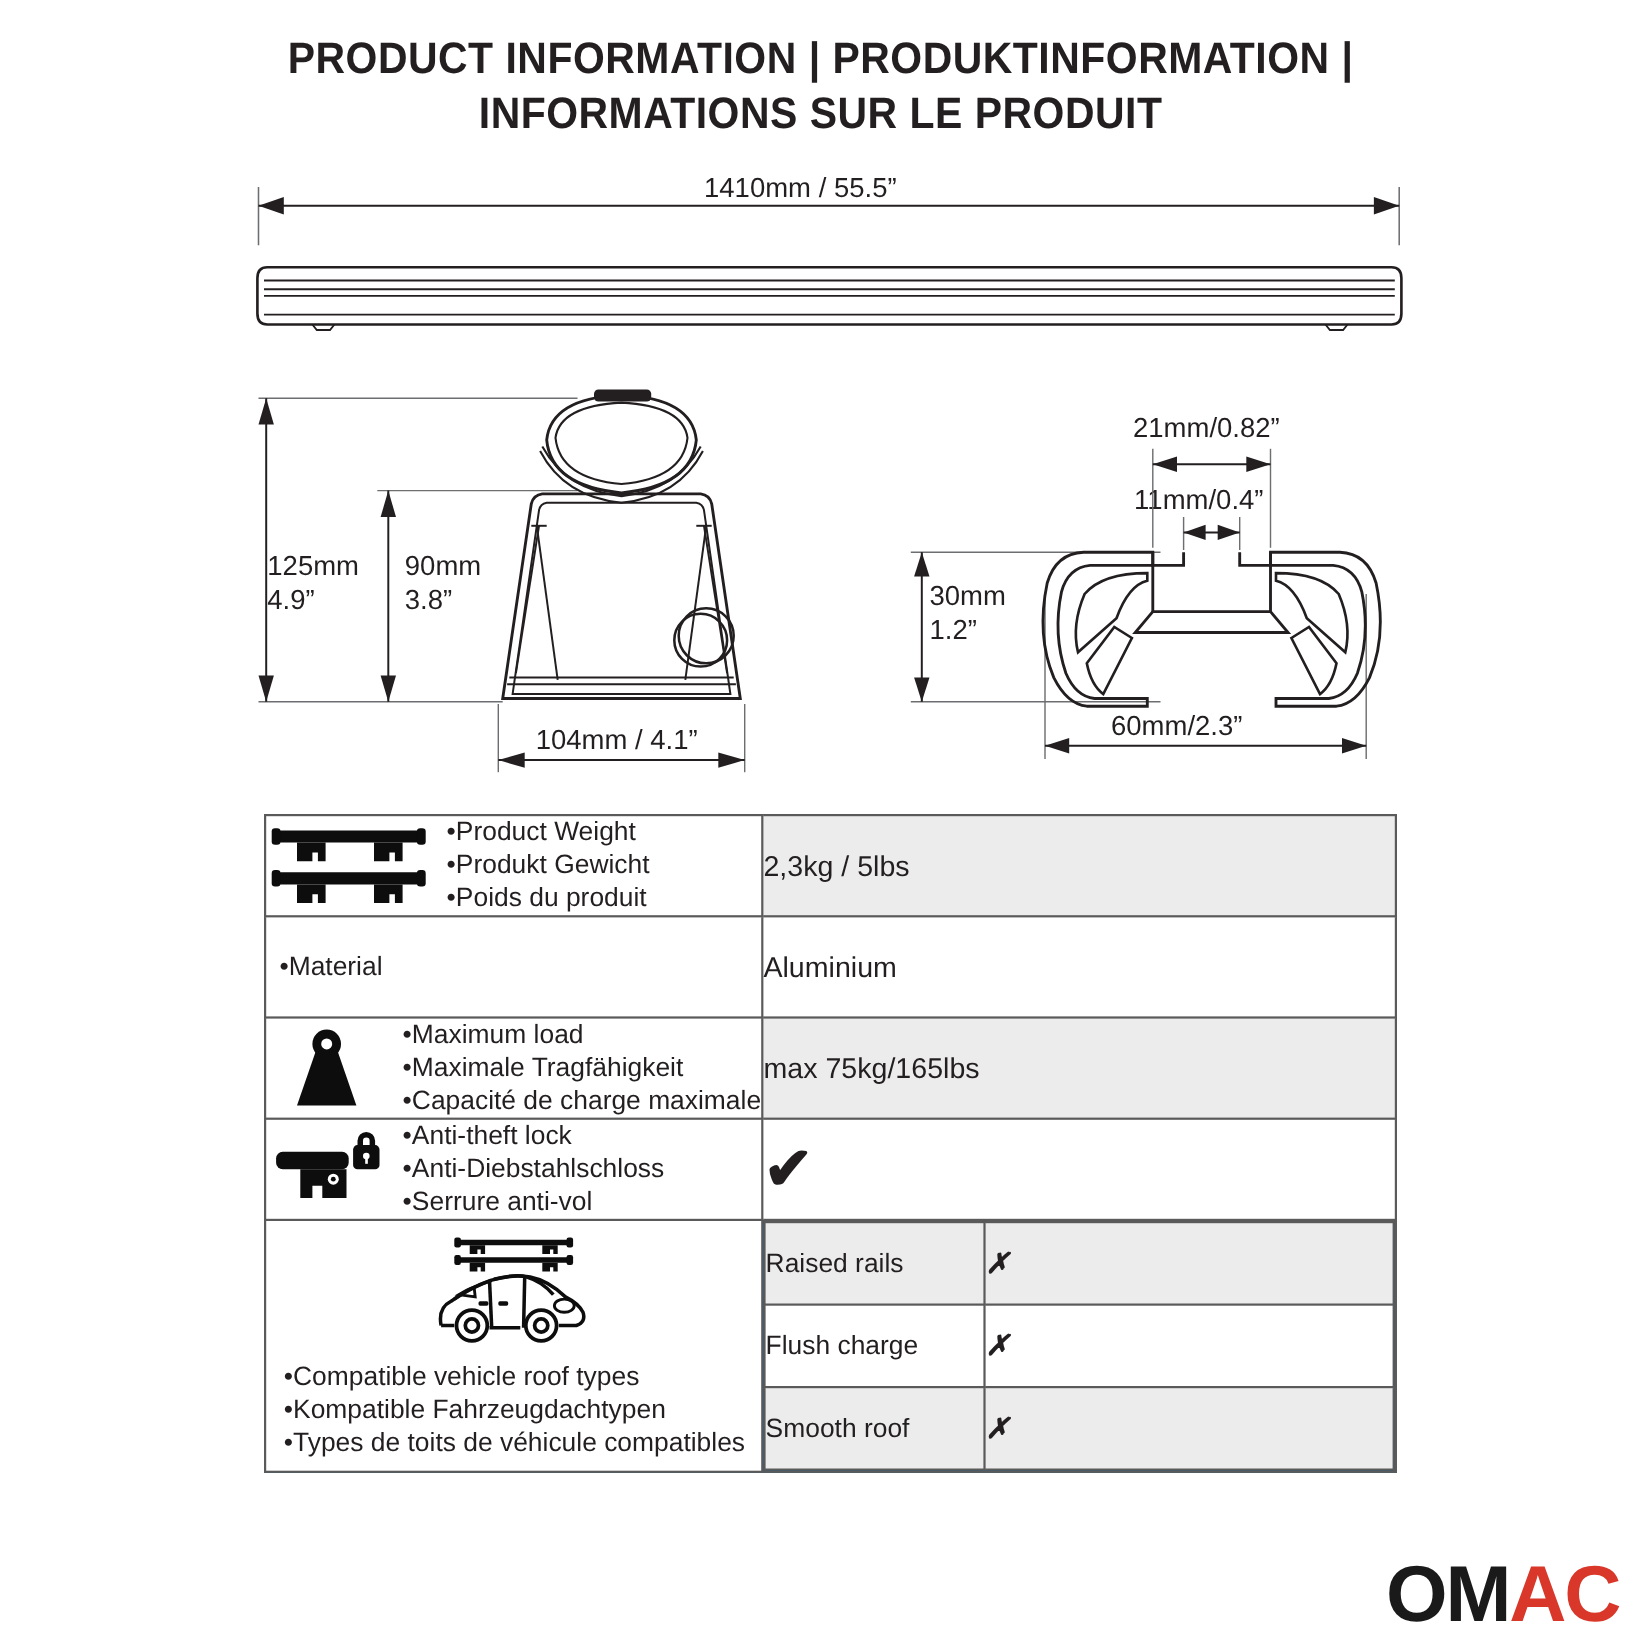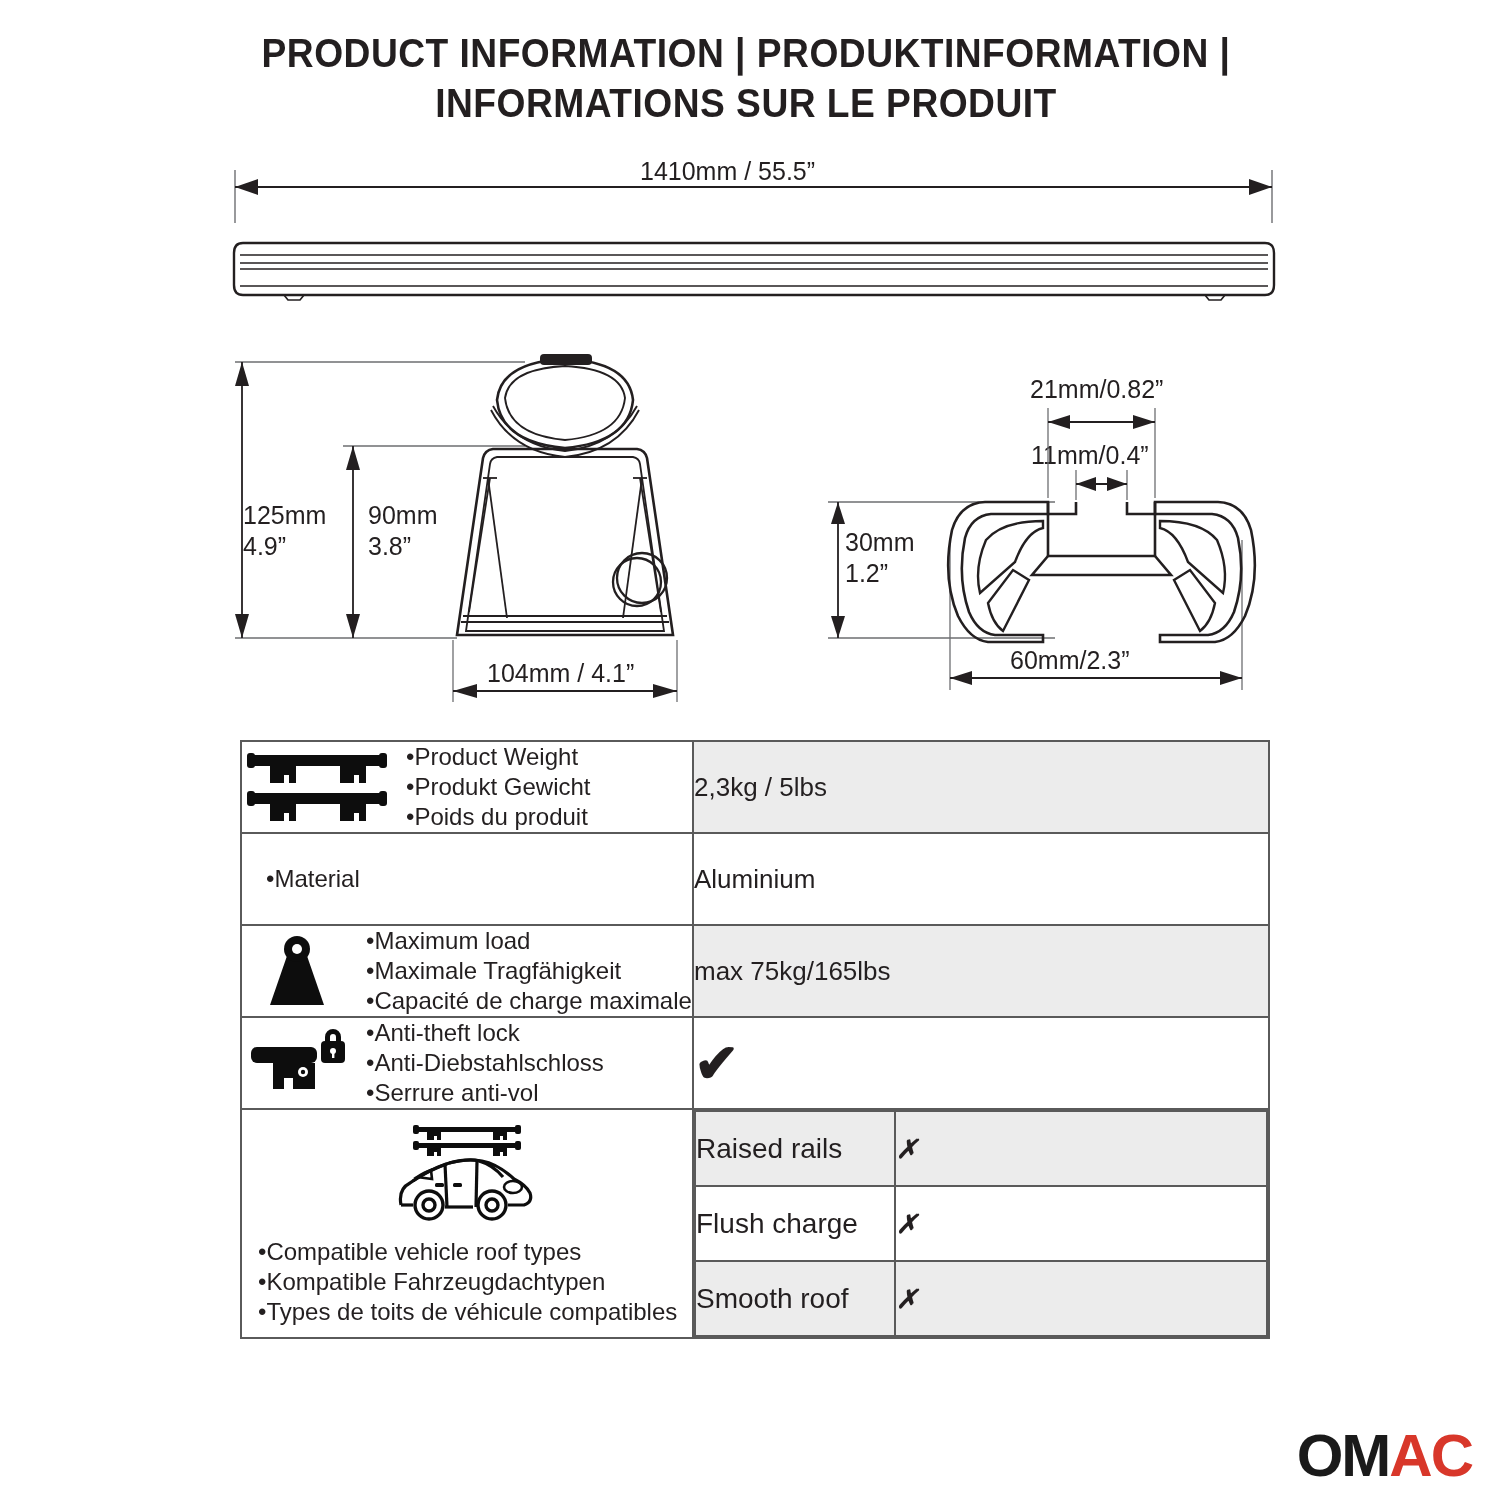--- a/index.html
+++ b/index.html
@@ -111,31 +111,31 @@
     border: 2px solid #5a5a5a;
     height: 75px;
   }
   .sub-table td:first-child { border-left: none; }
   .sub-table td:last-child  { border-right: none; }
   .sub-table tr:first-child td { border-top: none; }
   .sub-table tr:last-child  td { border-bottom: none; }
   .rooftype-name {
     width: 200px;
     padding-left: 16px;
-    font-size: 28px;
+    font-size: 24px;
   }
   .rooftype-mark { padding-left: 16px; }
 
   
   #omac-logo {
     position: absolute;
     right: 28px; bottom: 14px;
     font-family: "Liberation Sans", sans-serif;
     font-weight: bold;
-    font-size: 60px;
+    font-size: 72px;
     letter-spacing: -2px;
     line-height: 1;
   }
   #omac-logo .blk { color: #1a1a1a; }
   #omac-logo .red { color: #d8372a; }
 </style>
 </head>
 <body>
 
 <div id="title-block">
@@ -318,21 +318,21 @@
 •Produkt Gewicht
 •Poids du produit</span>
         </div>
       </td>
       <td class="value-cell row-shade" colspan="2">2,3kg / 5lbs</td>
     </tr>
 
     <tr class="row-plain">
       <td class="label-cell" style="height:92px;">
         <div class="label-inner">
-          <span class="bullets" style="padding-left:24px;">•Material</span>
+          <span class="bullets" style="padding-left:12px;">•Material</span>
         </div>
       </td>
       <td class="value-cell" colspan="2">Aluminium</td>
     </tr>
 
     <tr>
       <td class="label-cell row-plain">
         <div class="label-inner">
           <span class="icon-box" style="width:110px;">
             <svg width="86" height="80" viewBox="0 0 86 80">

